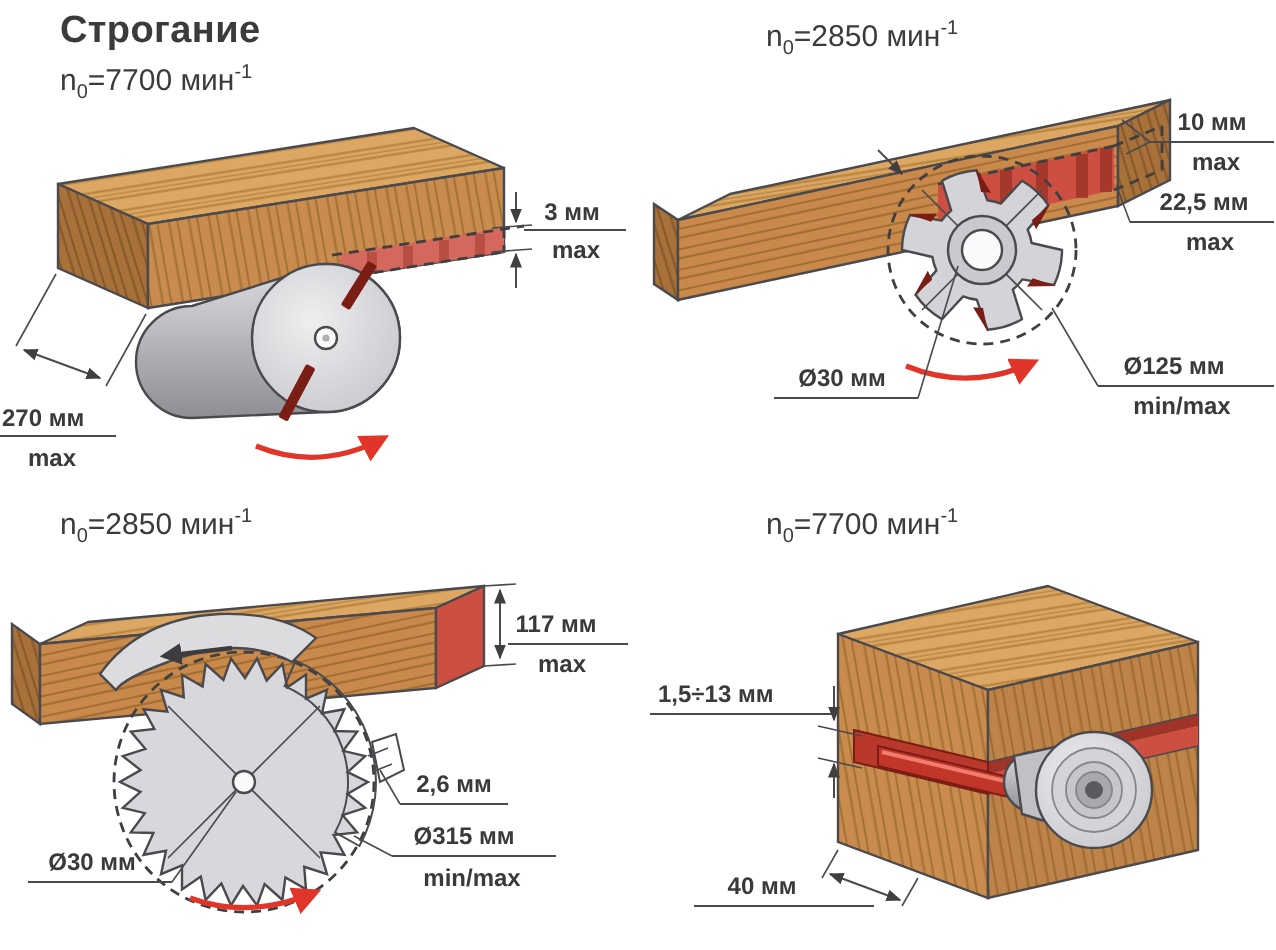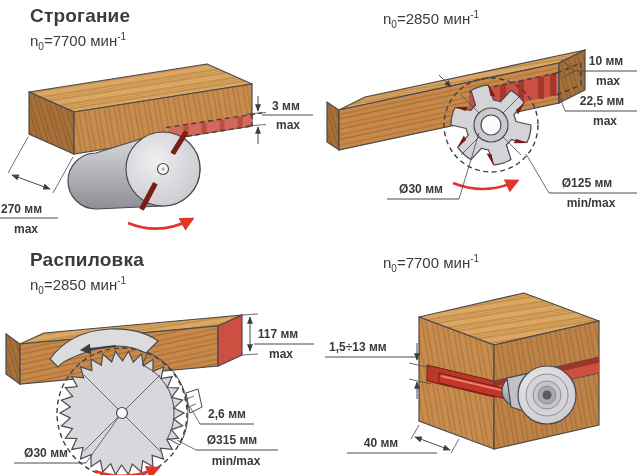--- a/index.html
+++ b/index.html
@@ -161,21 +161,20 @@
         <text class="dim" x="268" y="152" text-anchor="middle">Ø125 мм</text>
         <path class="ln" d="M230 158 L318 158"></path>
         <text class="dim" x="272" y="172" text-anchor="middle">min/max</text>
         <path class="thin" d="M230 158 L207 119"></path>
       </g>
     </svg>
   </div>
 
   <div class="panel p-left row2">
     <div class="hd">
-      <div class="title">Распиловка</div>
       <div class="rpm"><span>n</span><sub>0</sub><span>=2850 мин</span><sup>-1</sup></div>
     </div>
     <svg class="diag" width="319" height="182" viewBox="0 0 319 182">
       <g>
         <path d="M20 43 L218 25 L242 14 L44 32 Z" fill="url(#wTop)" class="outline" stroke-linejoin="round"></path>
         <path d="M20 43 L20 83 L6 73 L6 33 Z" fill="url(#wEnd)" class="outline"></path>
         <path d="M20 43 L218 25 L218 65 L20 83 Z" fill="url(#wLong)" class="outline"></path>
         <path d="M218 25 L242 14 L242 54 L218 65 Z" fill="#cc4f41" class="outline"></path>
       </g>
       <g>

